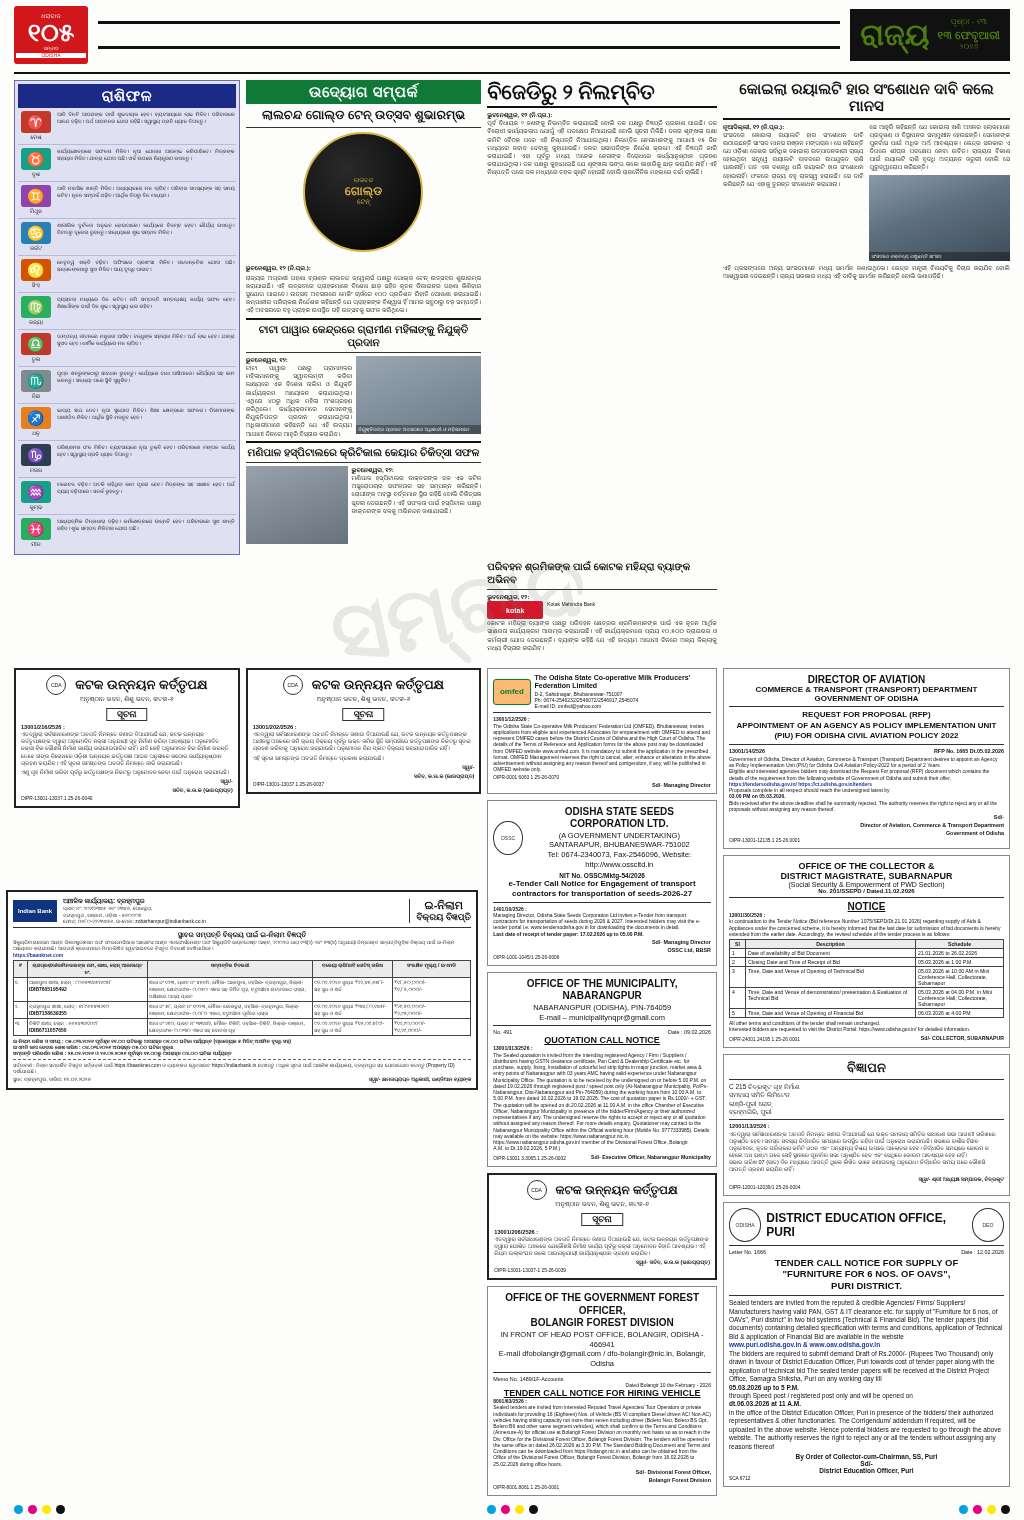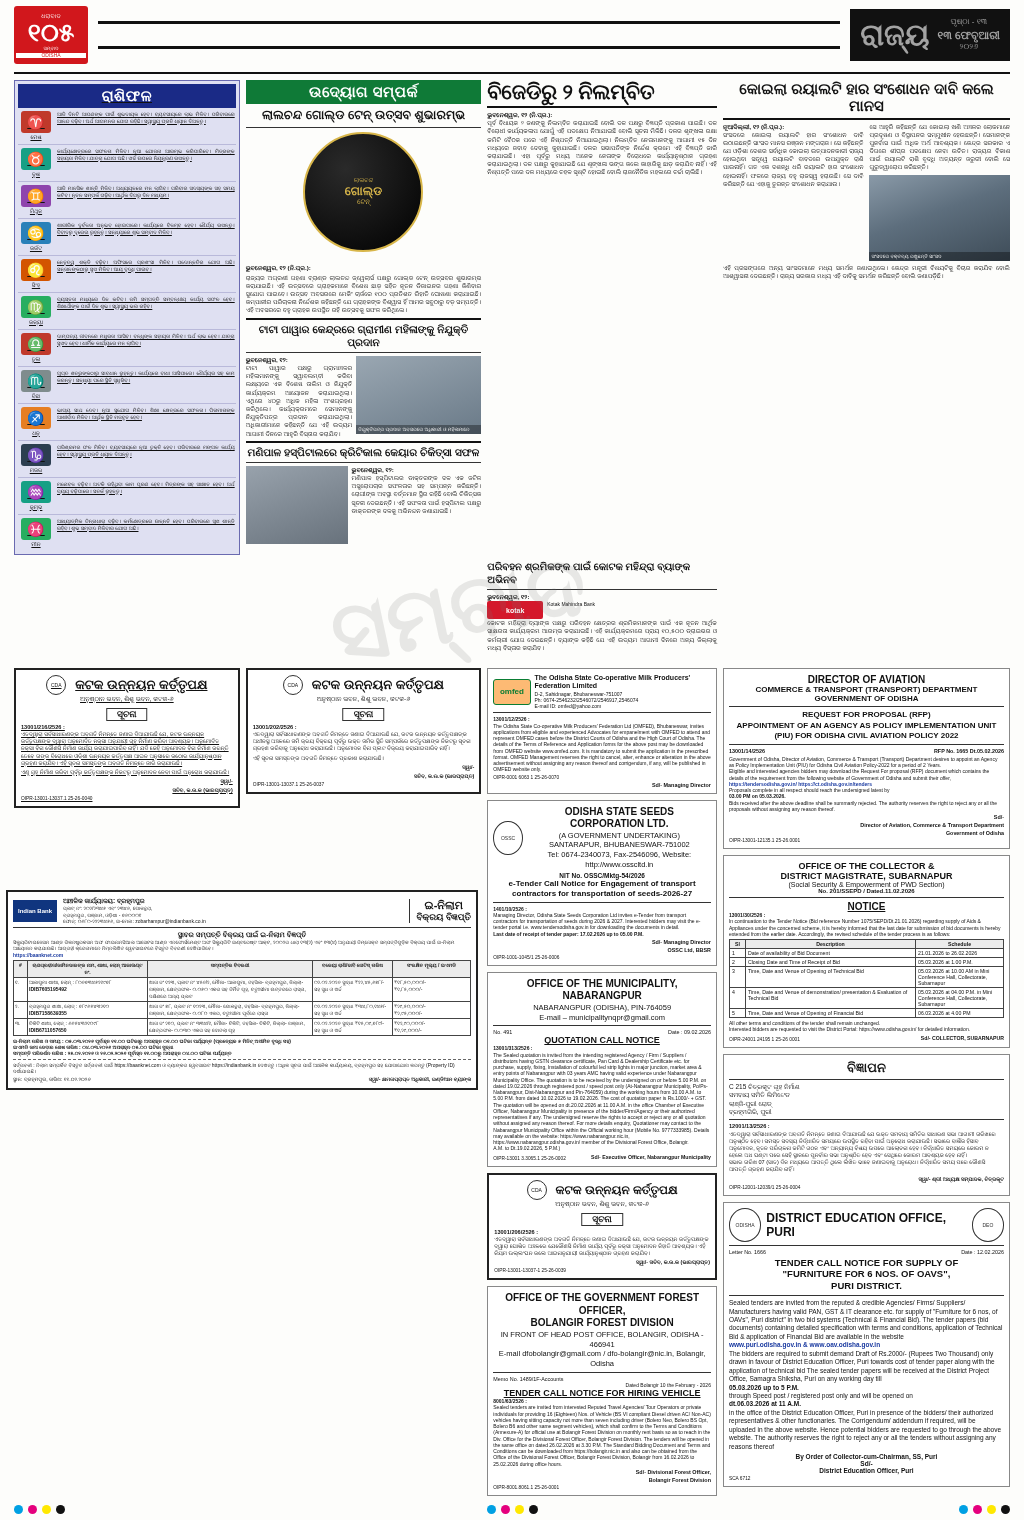--- a/index.html
+++ b/index.html
@@ -30,30 +30,30 @@
     align-items:center; justify-content:center; line-height:1;
     padding:2px;
   }
   .logo-badge .lb-top { font-size:6px; letter-spacing:.3px; }
   .logo-badge .lb-main { font-size:25px; font-weight:bold; margin:1px 0; }
   .logo-badge .lb-sub { font-size:5px; }
   .logo-badge .lb-bot { font-size:5px; background:#fff; color:#d1171c; width:100%; text-align:center; margin-top:2px; }
   .mast-rule { flex:1; height:28px; border-top:3px solid #111; border-bottom:3px solid #111; }
   .mast-right {
     display:flex; align-items:center; gap:8px;
-    background:#111; color:#a3a3a3; padding:4px 10px; height:52px;
+    background:#111; color:#4d7c0f; padding:4px 10px; height:52px;
   }
   .mast-right .mr-title { font-size:30px; font-weight:bold; line-height:1; }
   .mast-right .mr-meta { font-size:8px; line-height:1.35; text-align:center; }
   .mast-right .mr-meta div:nth-child(2){ font-size:11px; font-weight:bold; }
 
   
   .cols { display:flex; gap:6px; margin-top:6px; }
   .col { display:flex; flex-direction:column; gap:6px; }
-  .c1 { width:228px;text-decoration:underline; }
+  .c1 { width:228px; }
   .c2 { width:238px; }
   .c3 { width:232px; }
   .c4 { width:290px; }
 
   
   .box { border:1px solid #888; background:#fff; padding:5px; }
   .box.thick { border:2px solid #222; }
   .hdr-band {
     background:#1a2a86; color:#fff; text-align:center;
     font-size:15px; font-weight:bold; padding:3px 0; letter-spacing:.5px;

